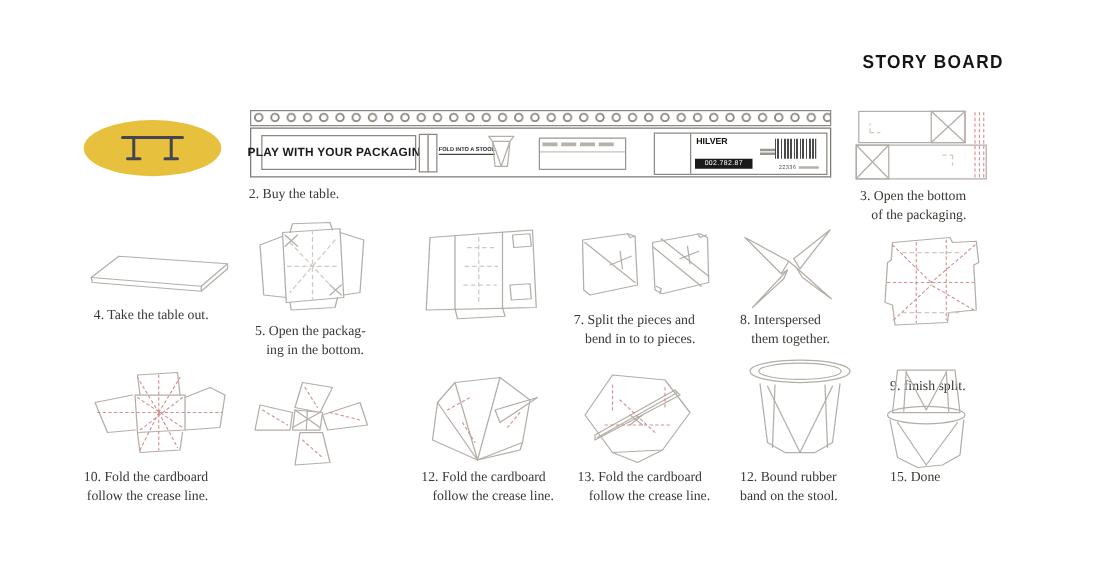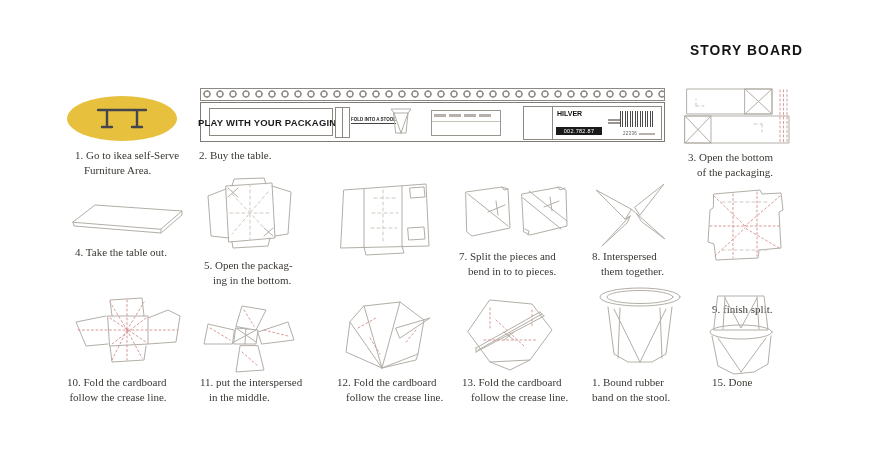--- a/index.html
+++ b/index.html
@@ -59,24 +59,20 @@
 
 <div id="canvas">
 
   <div id="title">STORY BOARD</div>
 
   <div id="oval1">
     <svg class="sketch" width="62" height="28" viewBox="0 0 62 28" style="position:static;">
       <path class="dark" d="M7 5 H55 M16 5 V22 M46 5 V22 M11 22 H21 M41 22 H51"></path>
     </svg>
   </div>
-  <div class="cap" style="left:75px;top:148px;">
-    <div>1. Go to ikea self-Serve</div>
-    <div class="ind">Furniture Area.</div>
-  </div>
 
   <div id="package">
     <div id="band"></div>
     <div id="pkgbox">
       <div id="headline">PLAY WITH YOUR PACKAGING</div>
       <div class="dbl" style="left:134px;"></div>
       <div class="dbl" style="left:141px;"></div>
       <div id="foldlbl">FOLD INTO A STOOL</div>
       <svg class="sketch" width="24" height="32" viewBox="0 0 24 32" style="left:188px;top:3px;">
         <path d="M5 7 L19 7 L17 27 L7 27 Z M5 7 L12 27 M19 7 L12 27 M5 7 L2 3 H22 L19 7"></path>
@@ -204,24 +200,20 @@
 
   <svg class="sketch" width="102" height="80" viewBox="0 0 102 80" style="left:200px;top:300px;">
     <path class="fillw" d="M36 26 L42 6 L66 10 L56 30 Z"></path>
     <path class="fillw" d="M58 32 L88 22 L94 40 L62 44 Z"></path>
     <path class="fillw" d="M40 46 L36 72 L64 70 L58 46 Z"></path>
     <path class="fillw" d="M34 30 L8 24 L4 44 L32 44 Z"></path>
     <path class="fillw" d="M36 28 L58 30 L56 44 L34 44 Z"></path>
     <path d="M36 28 L56 42 M56 30 L34 42 M46 28 L45 44"></path>
     <path class="red" d="M44 10 L54 26 M64 30 L88 36 M42 52 L58 66 M10 28 L30 40"></path>
   </svg>
-  <div class="cap" style="left:200px;top:375px;">
-    <div>11. put the interspersed</div>
-    <div class="ind">in the middle.</div>
-  </div>
 
   <svg class="sketch" width="100" height="78" viewBox="0 0 100 78" style="left:336px;top:298px;">
     <path d="M28 8 L64 4 L88 22 L82 56 L46 70 L10 54 L14 24 Z"></path>
     <path d="M28 8 L46 70 M64 4 L46 70 M14 24 L46 70"></path>
     <path d="M60 30 L94 20 L64 40 Z"></path>
     <path d="M46 70 L80 62 L82 56"></path>
     <path class="red" d="M22 30 L40 20 M70 44 L80 32 M34 40 L44 56"></path>
   </svg>
   <div class="cap" style="left:337px;top:375px;">
     <div>12. Fold the cardboard</div>
@@ -241,21 +233,21 @@
   </div>
 
   <svg class="sketch" width="92" height="92" viewBox="0 0 92 92" style="left:594px;top:284px;">
     <ellipse cx="46" cy="13" rx="40" ry="9"></ellipse>
     <ellipse cx="46" cy="13" rx="33" ry="6.5"></ellipse>
     <path d="M14 23 L20 70 L34 78 L58 78 L72 70 L78 23"></path>
     <path d="M20 25 L46 78 M72 25 L46 78"></path>
     <path d="M26 24 L24 74 M66 24 L68 74"></path>
   </svg>
   <div class="cap" style="left:592px;top:375px;">
-    <div>1. Bound rubber</div>
+    <div>12. Bound rubber</div>
     <div>band on the stool.</div>
   </div>
 
   <svg class="sketch" width="74" height="88" viewBox="0 0 74 88" style="left:704px;top:290px;">
     <path d="M14 6 L60 6 L64 40 L10 40 Z"></path>
     <path d="M21 7 L19 39 M53 7 L55 39"></path>
     <path d="M21 8 L37 38 L53 8"></path>
     <ellipse cx="37" cy="42" rx="31" ry="7"></ellipse>
     <path d="M8 46 L14 76 L30 84 L50 82 L64 74 L67 46"></path>
     <path d="M14 48 L37 82 M62 48 L37 82"></path>

